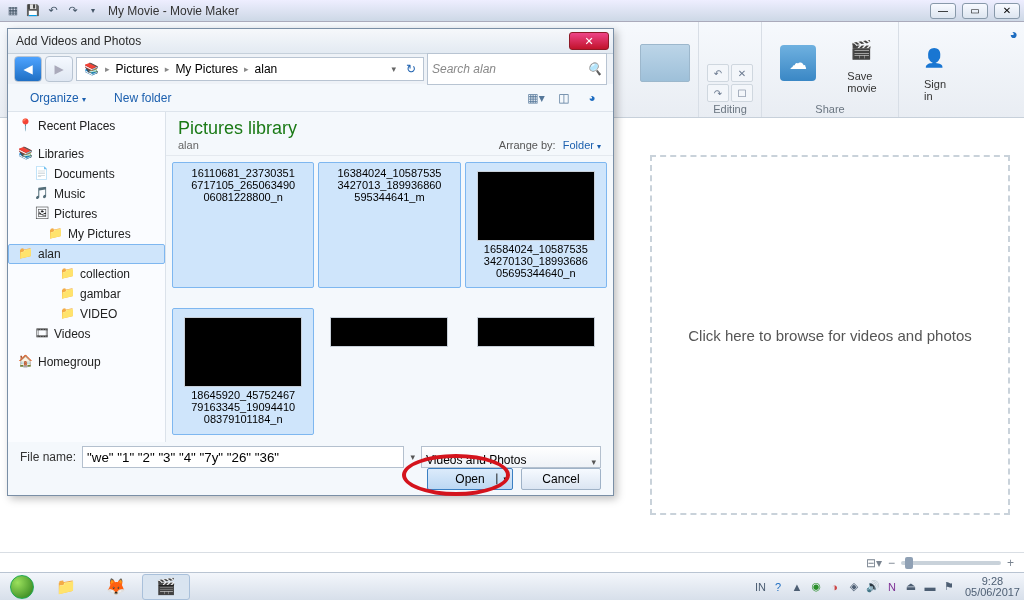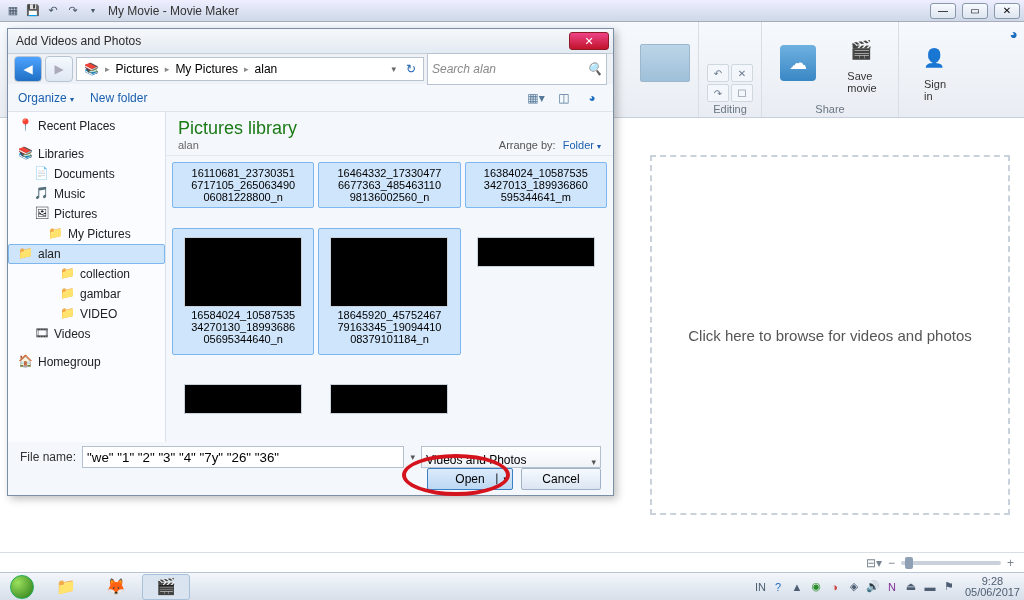--- a/index.html
+++ b/index.html
@@ -35,21 +35,21 @@
 
 .dlg-nav{height:30px;display:flex;align-items:center;gap:3px;padding:0 6px;background:#eef2f7;}
 .navbtn{width:28px;height:26px;border-radius:4px;border:1px solid #b8c4d2;background:linear-gradient(#f5f9ff,#dfe7f2);display:flex;align-items:center;justify-content:center;color:#4a6;font-size:12px;}
 .navbtn.back{color:#fff;background:linear-gradient(#4da3ff,#1f6fc4);}
 .breadcrumb{flex:1;height:24px;border:1px solid #b8c4d2;background:#fff;display:flex;align-items:center;padding:0 4px;font-size:12px;}
 .breadcrumb span{padding:0 3px;}
 .bc-sep{color:#888;font-size:9px;}
 .searchbox{width:180px;height:32px;border:1px solid #b8c4d2;background:#fff;display:flex;align-items:center;padding:0 4px;color:#888;font-style:italic;}
 
 .dlg-toolbar{height:28px;display:flex;align-items:center;gap:16px;padding:0 10px;border-bottom:1px solid #dde4ec;}
-.dlg-toolbar .link{color:#1b5fae;}
+.dlg-toolbar .link{color:#1b5fae;margin-left:12px;}
 .dlg-toolbar .right{margin-left:auto;display:flex;gap:6px;}
 .tb-ico{width:22px;height:20px;display:flex;align-items:center;justify-content:center;}
 
 .dlg-body{display:flex;height:330px;}
 .tree{width:158px;border-right:1px solid #dbe2ea;background:#fafcff;overflow:auto;padding:4px 0;}
 .tree-item{display:flex;align-items:center;gap:4px;padding:2px 4px 2px 10px;color:#222;white-space:nowrap;}
 .tree-item.selected{background:#cfe5fb;border:1px solid #7eb7f0;border-radius:2px;padding:1px 3px 1px 9px;}
 .tree-sub{padding-left:26px;}
 .tree-sub2{padding-left:40px;}
 .tree-sub3{padding-left:52px;}
@@ -268,23 +268,20 @@
           <div class="sub">alan</div>
         </div>
         <div class="arrange">
           <span>Arrange by:</span>
           <span class="val"><span>Folder</span> <span style="font-size:8px;">▾</span></span>
         </div>
       </div>
       <div class="thumbgrid" id="grid">
           <div class="thumb captiononly">
             <div class="name">16110681_23730351<br>6717105_265063490<br>06081228800_n</div>
-          </div>
-          <div class="thumb captiononly">
-            <div class="name">16464332_17330477<br>6677363_485463110<br>98136002560_n</div>
           </div>
           <div class="thumb captiononly">
             <div class="name">16384024_10587535<br>3427013_189936860<br>595344641_m</div>
           </div>
           <div class="thumb sel">
             <div class="frame f1"></div>
             <div class="name">16584024_10587535<br>34270130_18993686<br>05695344640_n</div>
           </div>
           <div class="thumb sel">
             <div class="frame f2"></div>

